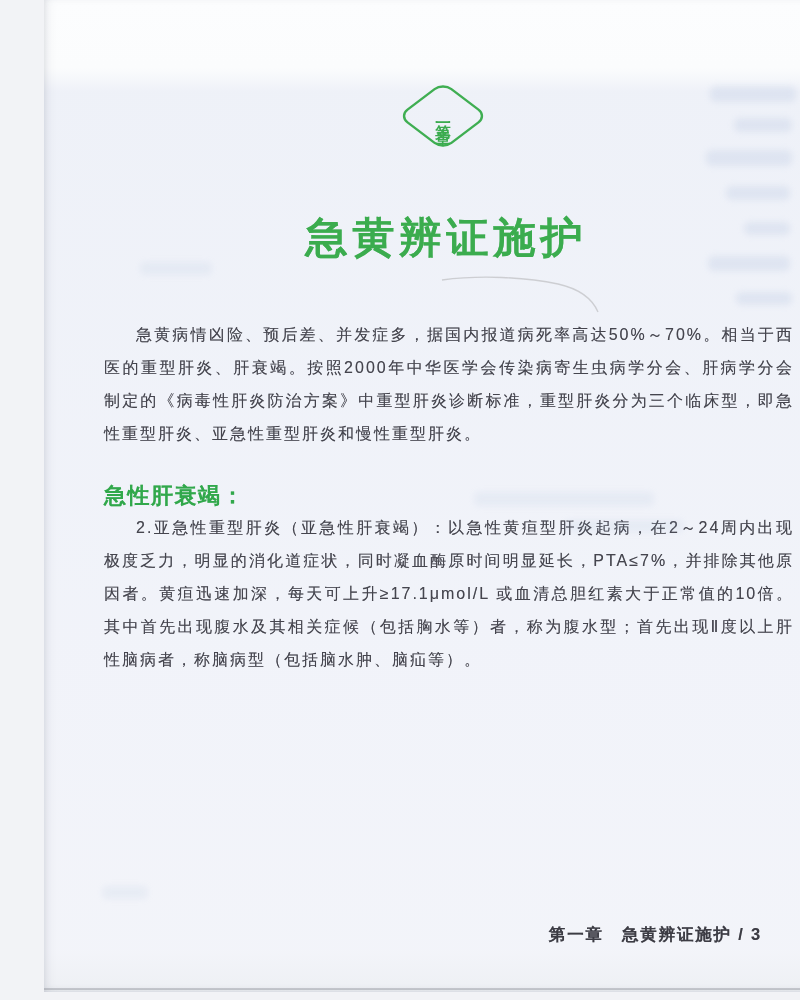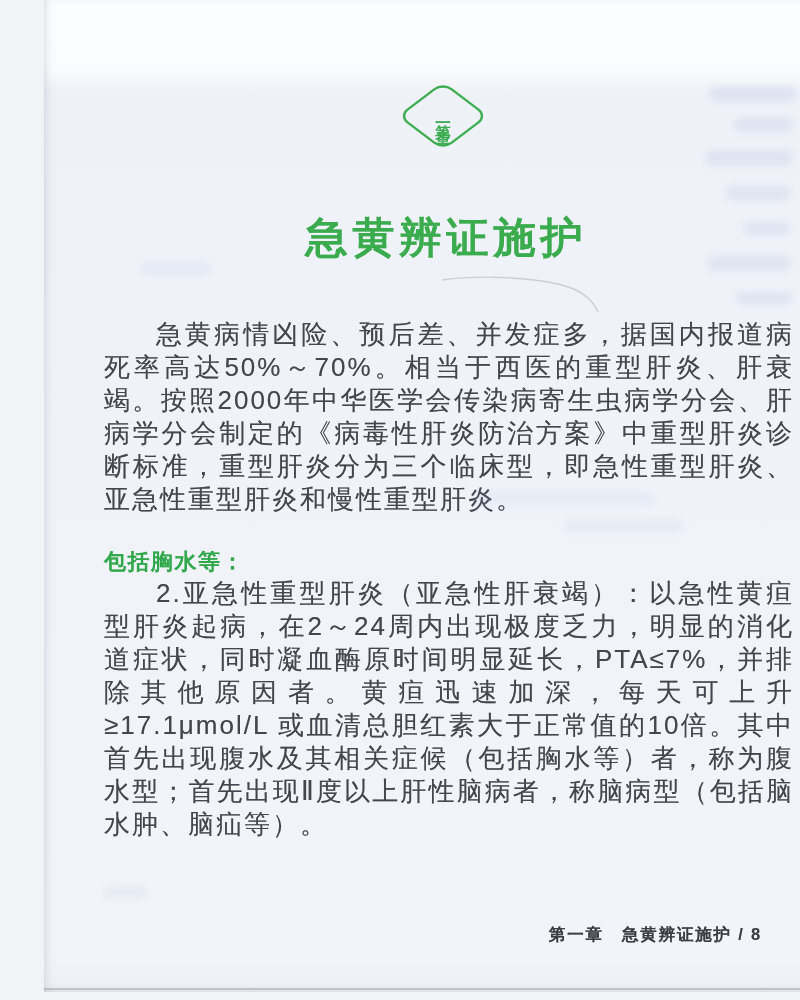--- a/index.html
+++ b/index.html
@@ -45,21 +45,21 @@
     color: #3bac4e;
     text-shadow: 0 0 0.6px rgba(59,172,78,0.6);
   }
 
   
   .flow {
     position: absolute; left: 60px; top: 318px; width: 690px;
   }
   .para {
     margin: 0;
-    font-size: 26px; line-height: 33px; letter-spacing: 2px;
+    font-size: 16px; line-height: 33px; letter-spacing: 2px;
     color: #45454e;
     text-align: justify;
     text-indent: 2em;
     text-shadow: 0 0 0.5px rgba(69,69,78,0.45);
   }
   .section-heading {
     margin: 31px 0 0 0;
     font-size: 22px; line-height: 30px; letter-spacing: 1.5px;
     font-weight: 700; color: #31a84b;
     text-shadow: 0 0 0.5px rgba(49,168,75,0.5);
@@ -97,25 +97,25 @@
   </div>
 
   <h1 class="title">急黄辨证施护</h1>
 
   <svg class="hairline" width="170" height="45" viewBox="0 0 170 45">
     <path d="M2,8 C40,3 85,5 118,12 C140,17 152,26 158,40" fill="none" stroke="#c7c8cb" stroke-width="1.3" opacity="0.85"></path>
   </svg>
 
   <div class="flow">
     <p class="para">急黄病情凶险、预后差、并发症多，据国内报道病死率高达50%～70%。相当于西医的重型肝炎、肝衰竭。按照2000年中华医学会传染病寄生虫病学分会、肝病学分会制定的《病毒性肝炎防治方案》中重型肝炎诊断标准，重型肝炎分为三个临床型，即急性重型肝炎、亚急性重型肝炎和慢性重型肝炎。</p>
-    <h2 class="section-heading">包括胸水等：</h2>
+    <h2 class="section-heading">急性肝衰竭：</h2>
     <p class="para">2.亚急性重型肝炎（亚急性肝衰竭）：以急性黄疸型肝炎起病，在2～24周内出现极度乏力，明显的消化道症状，同时凝血酶原时间明显延长，PTA≤7%，并排除其他原因者。黄疸迅速加深，每天可上升≥17.1μmol/L 或血清总胆红素大于正常值的10倍。其中首先出现腹水及其相关症候（包括胸水等）者，称为腹水型；首先出现Ⅱ度以上肝性脑病者，称脑病型（包括脑水肿、脑疝等）。</p>
   </div>
 
-  <div class="footer">第一章　急黄辨证施护 / 8</div>
+  <div class="footer">第一章　急黄辨证施护 / 3</div>
 
   <div>
     <div class="bleed" style="left:666px; top:86px;  width:86px; height:16px;"></div>
     <div class="bleed" style="left:690px; top:118px; width:58px; height:14px;"></div>
     <div class="bleed" style="left:662px; top:150px; width:86px; height:16px;"></div>
     <div class="bleed" style="left:682px; top:186px; width:64px; height:14px;"></div>
     <div class="bleed" style="left:700px; top:222px; width:46px; height:13px;"></div>
     <div class="bleed" style="left:664px; top:256px; width:82px; height:15px;"></div>
     <div class="bleed" style="left:692px; top:292px; width:56px; height:13px;"></div>
     <div class="bleed light" style="left:96px;  top:262px; width:72px;  height:13px;"></div>

